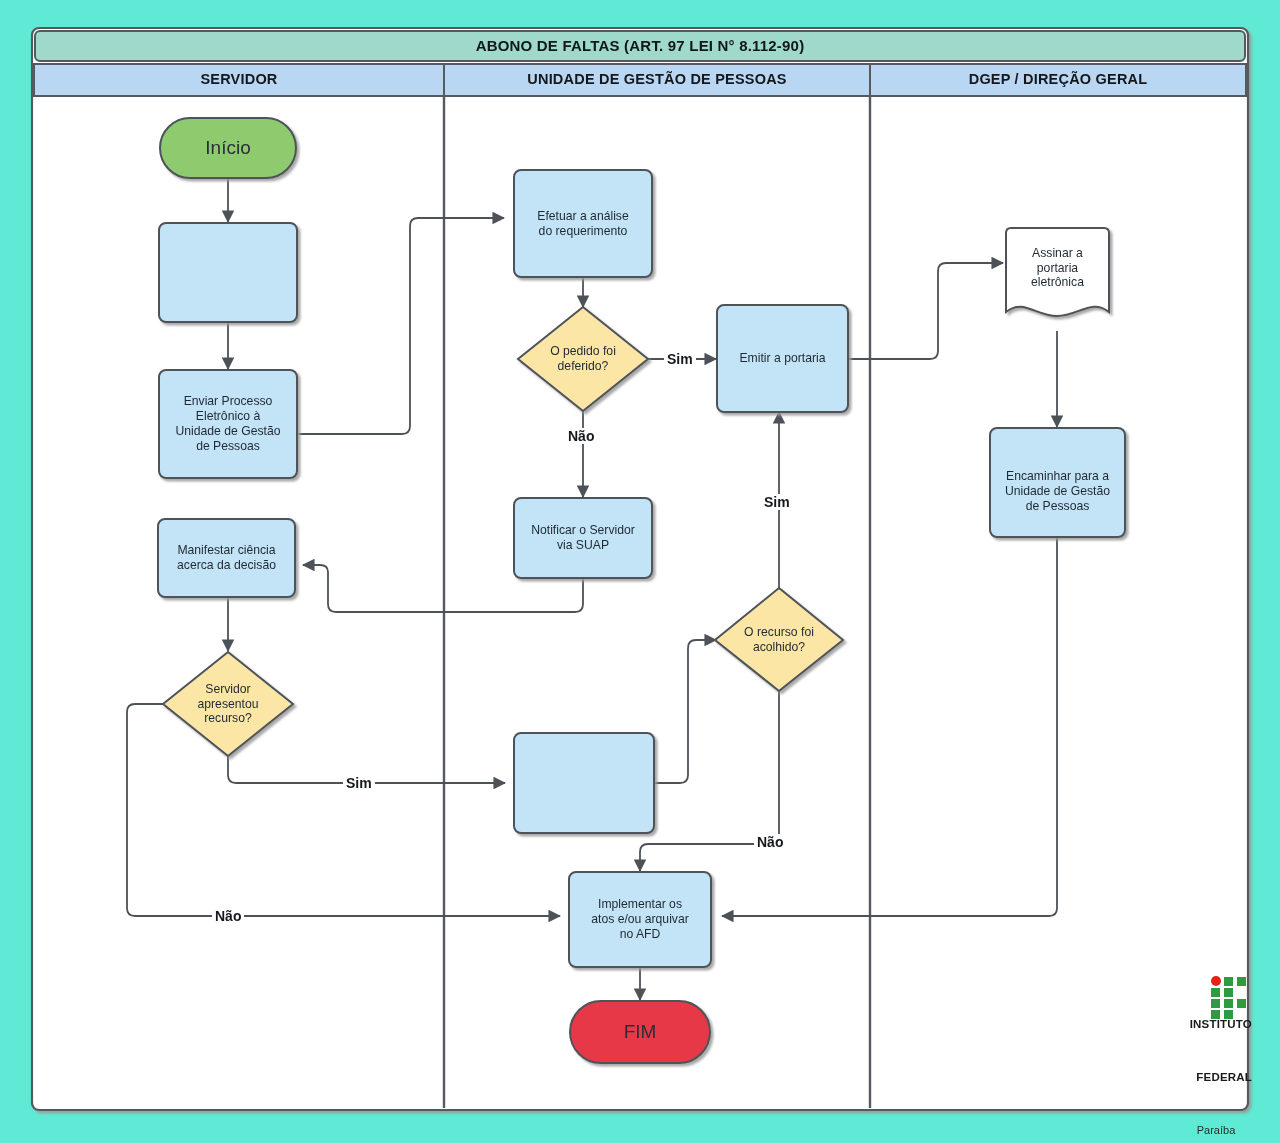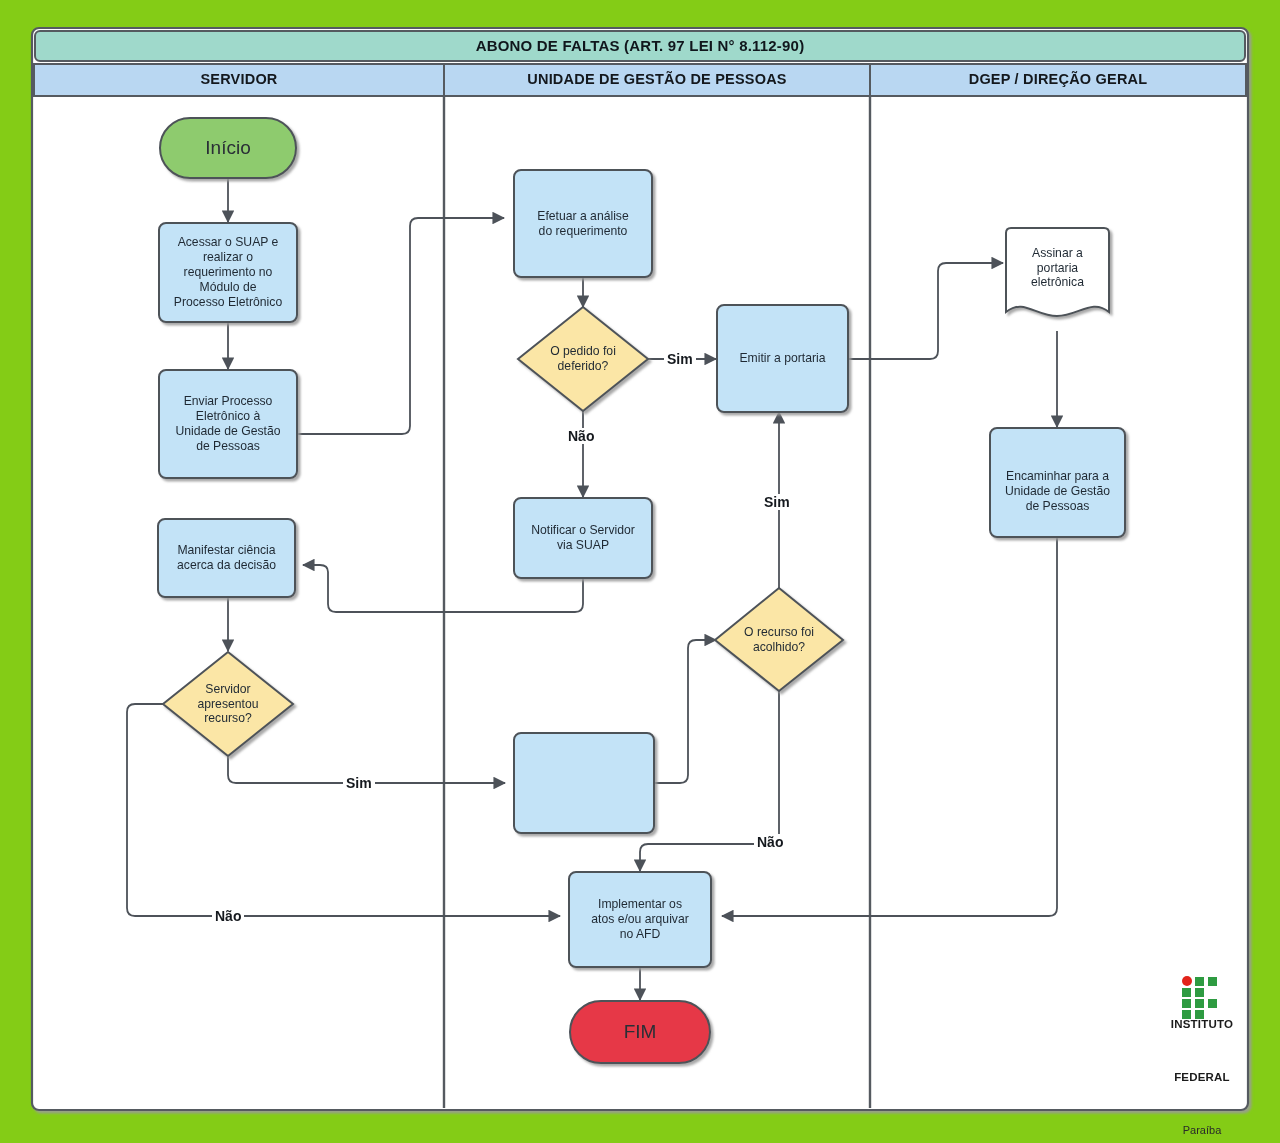--- a/index.html
+++ b/index.html
@@ -6,21 +6,21 @@
     margin: 0;
     padding: 0;
     background: #ffffff;
     font-family: "Liberation Sans", sans-serif;
   }
   #page {
     position: relative;
     width: 1280px;
     height: 1143px;
     overflow: hidden;
-    background: #84cc16;
+    background: #5eead4;
   }
   #flow-svg {
     position: absolute;
     left: 0;
     top: 0;
   }
   .node-text {
     position: absolute;
     display: flex;
     align-items: center;
@@ -57,21 +57,21 @@
   }
   
   #logo {
     position: absolute;
     left: 1152px;
     top: 976px;
     width: 100px;
     height: 108px;
     display: flex;
     flex-direction: column;
-    align-items: center;
+    align-items: flex-end;
     gap: 40px;
   }
   #logo-mark {
     position: relative;
     width: 42px;
     height: 44px;
     margin-bottom: 3px;
   }
   #logo-mark i {
     position: absolute;
@@ -256,25 +256,20 @@
   </svg>
 
   <div class="node-text title-text" style="left:35px; top:31px; width:1210px; height:30px;">ABONO DE FALTAS (ART. 97 LEI N° 8.112-90)</div>
 
   <div class="node-text lane-title" style="left:34px; top:64px; width:410px; height:32px;">SERVIDOR</div>
   <div class="node-text lane-title" style="left:444px; top:64px; width:426px; height:32px;">UNIDADE DE GESTÃO DE PESSOAS</div>
   <div class="node-text lane-title" style="left:870px; top:64px; width:376px; height:32px;">DGEP / DIREÇÃO GERAL</div>
 
   <div class="node-text term-text" style="left:160px; top:118px; width:136px; height:60px;">Início</div>
 
-  <div class="node-text proc-text" style="left:159px; top:223px; width:138px; height:99px;">Acessar o SUAP e
-realizar o
-requerimento no
-Módulo de
-Processo Eletrônico</div>
 
   <div class="node-text proc-text" style="left:159px; top:370px; width:138px; height:108px;">Enviar Processo
 Eletrônico à
 Unidade de Gestão
 de Pessoas</div>
 
   <div class="node-text proc-text" style="left:158px; top:519px; width:137px; height:78px;">Manifestar ciência
 acerca da decisão</div>
 
   <div class="node-text dec-text" style="left:168px; top:668px; width:120px; height:72px;">Servidor

